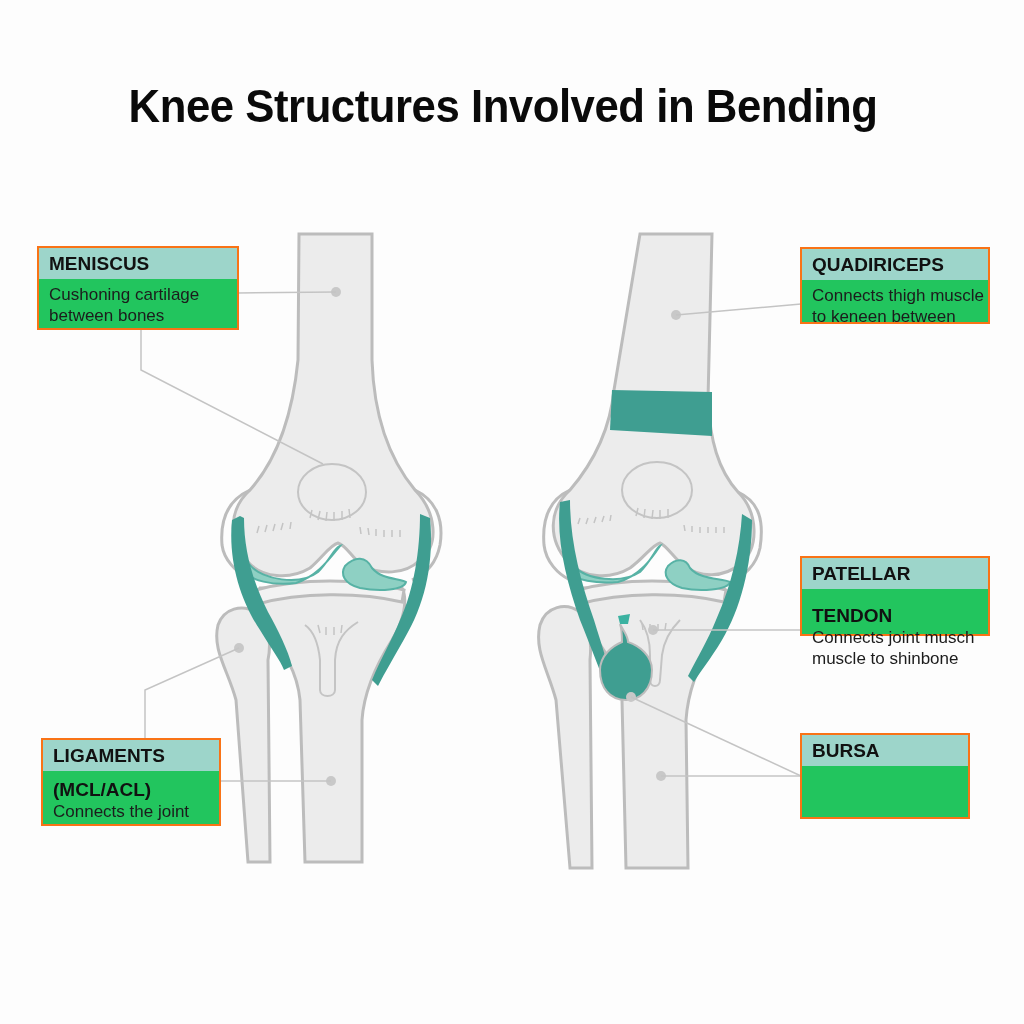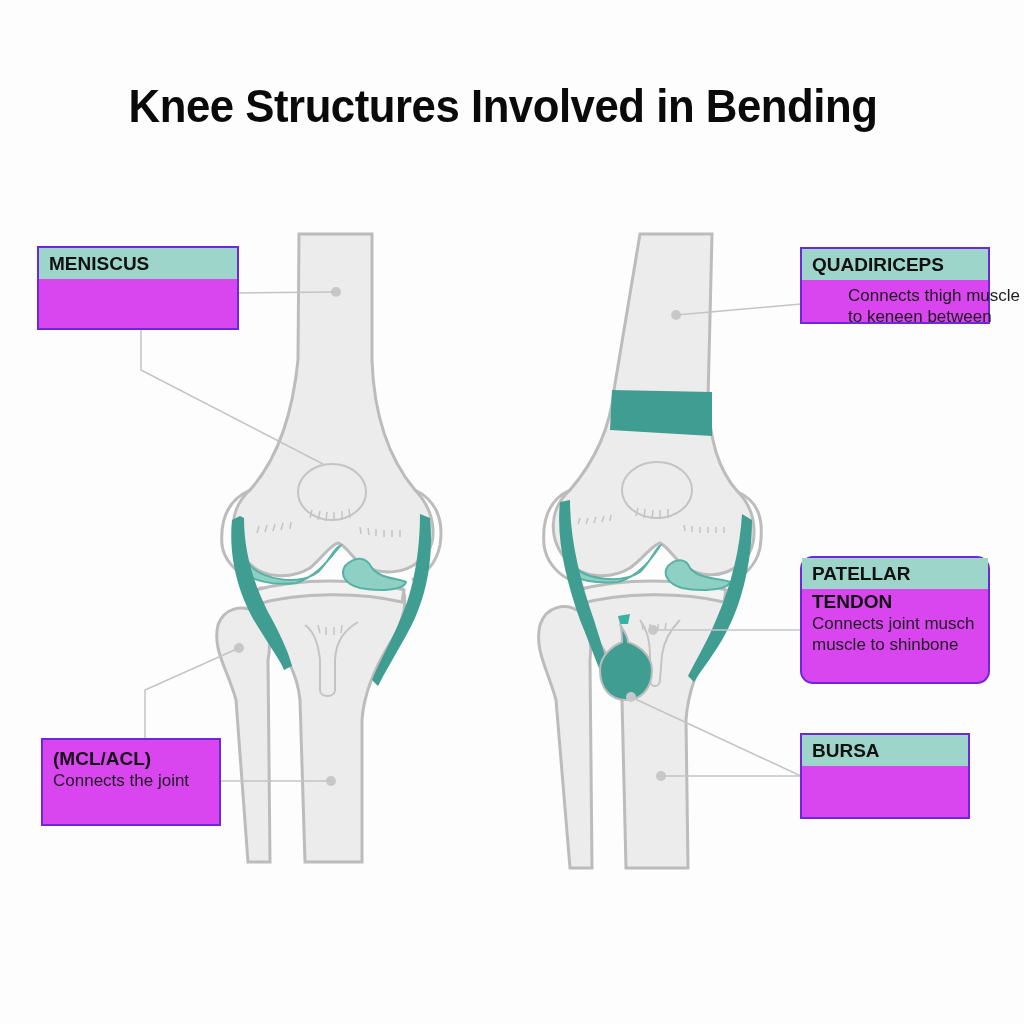--- a/index.html
+++ b/index.html
@@ -8,21 +8,21 @@
       background: #fdfdfd;
       font-family: "Liberation Sans", "DejaVu Sans", sans-serif;
     }
     .title {
       position: absolute; left: 0; top: 78px; width: 1006px; text-align: center;
       font-size: 47px; font-weight: bold; color: #0a0a0a; letter-spacing: -0.5px;
       transform: scaleX(0.93); transform-origin: 503px 0;
     }
     svg.illus { position: absolute; left: 0; top: 0; width: 1024px; height: 1024px; }
     .callout {
-      position: absolute; border: 2px solid #6d28d9; background: #d946ef;
+      position: absolute; border: 2px solid #f97316; background: #22c55e;
       box-sizing: border-box;
     }
     .callout .head {
       background: #9dd5ca; color: #111; font-weight: bold; font-size: 19px;
       padding: 4px 10px 3px 10px; line-height: 24px;
     }
     .callout .body {
       color: #1c1c1c; font-size: 17px; line-height: 21px; padding: 5px 10px 6px 10px;
     }
     .callout .body .strong { font-weight: bold; font-size: 19px; color: #111; display:block; line-height: 22px; }
@@ -108,40 +108,45 @@
     <path d="M220,781 L331,781"></path>
     <path d="M676,315 L801,304"></path>
     <path d="M653,630 L801,630"></path>
     <path d="M631,697 L801,776"></path>
     <path d="M661,776 L801,776"></path>
   </g>
 </svg>
 
 <div class="callout" style="left:37px; top:246px; width:202px; height:84px;">
   <div class="head">MENISCUS</div>
+  <div class="body">
+    <div>Cushoning cartilage</div>
+    <div>between bones</div>
+  </div>
 </div>
 
 <div class="callout" style="left:41px; top:738px; width:180px; height:88px;">
+  <div class="head">LIGAMENTS</div>
   <div class="body" style="padding-top:8px;">
     <span class="strong">(MCL/ACL)</span>
     <div>Connects the joint</div>
   </div>
 </div>
 
 <div class="callout" style="left:800px; top:247px; width:190px; height:77px;">
   <div class="head">QUADIRICEPS</div>
-  <div class="body" style="padding-right:18px; white-space:nowrap;margin-left:36px;">
+  <div class="body" style="padding-right:18px; white-space:nowrap;">
     <div>Connects thigh muscle</div>
     <div>to keneen between</div>
   </div>
 </div>
 
-<div class="callout" style="left:800px; top:556px; width:190px; height:128px;border-radius:13px;">
+<div class="callout" style="left:800px; top:556px; width:190px; height:80px;">
   <div class="head">PATELLAR</div>
-  <div class="body" style="padding-top:2px; padding-right:2px; white-space:nowrap;">
+  <div class="body" style="padding-top:16px; padding-right:2px; white-space:nowrap;">
     <span class="strong">TENDON</span>
     <div>Connects joint musch</div>
     <div>muscle to shinbone</div>
   </div>
 </div>
 
 <div class="callout" style="left:800px; top:733px; width:170px; height:86px;">
   <div class="head">BURSA</div>
 </div>
 

